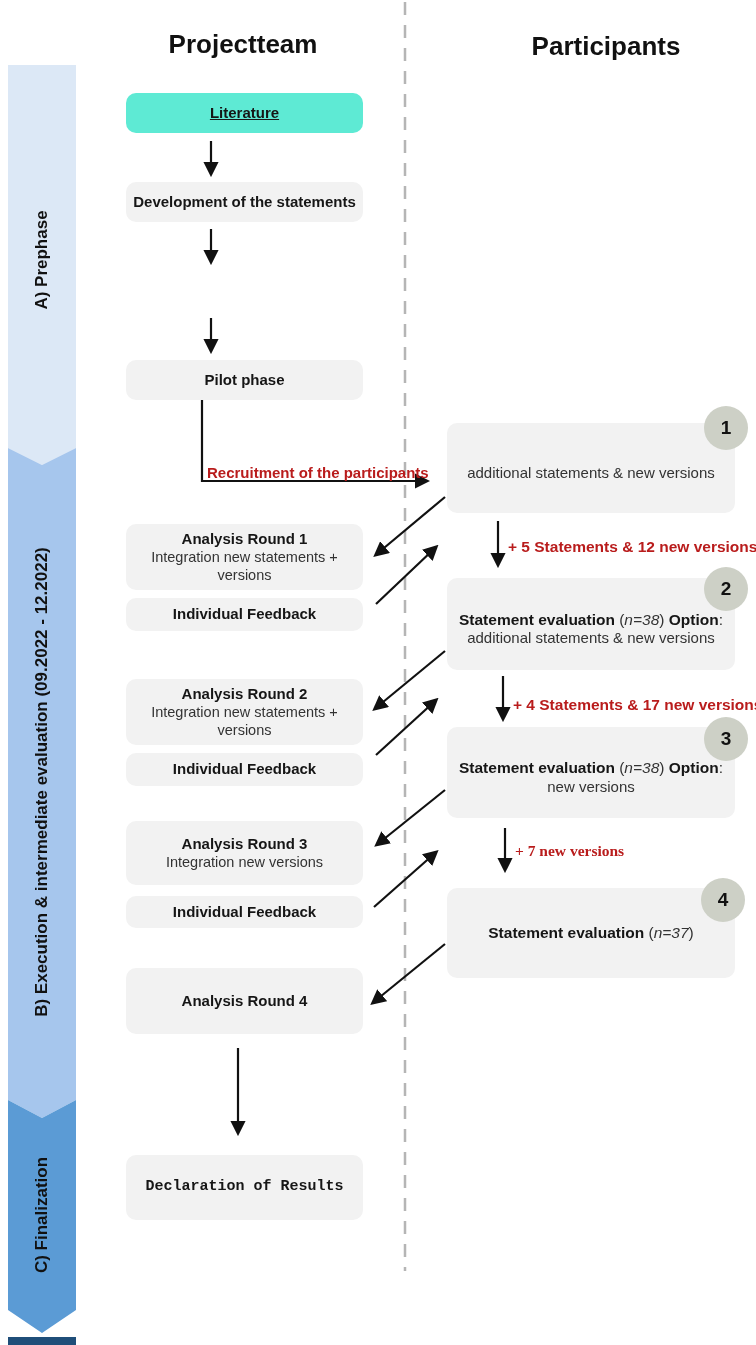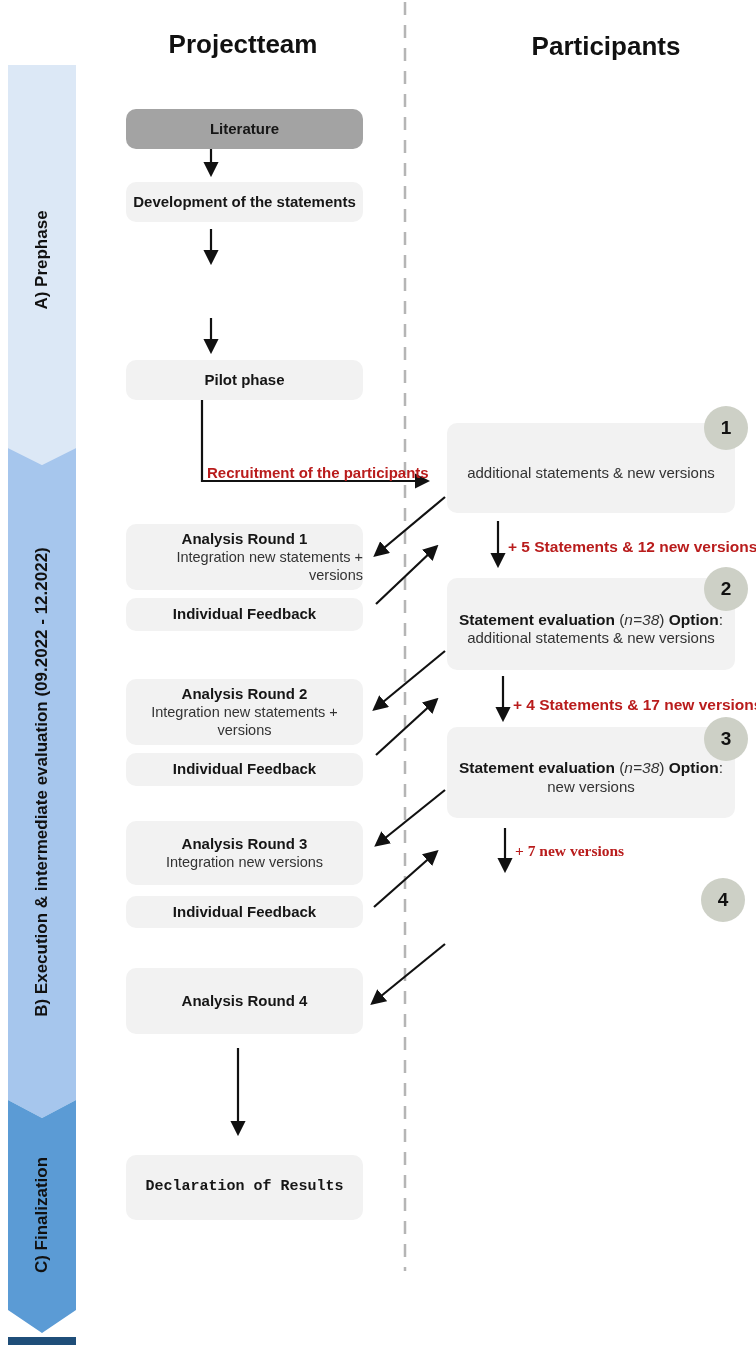--- a/index.html
+++ b/index.html
@@ -77,33 +77,33 @@
     <line x1="238" y1="1048" x2="238" y2="1130" stroke="#111" stroke-width="2.2" marker-end="url(#ah)"></line>
   </svg>
 
   <div class="col-header" style="left:243px;top:44px;">Projectteam</div>
   <div class="col-header" style="left:606px;top:46px;">Participants</div>
 
   <div class="phase-label" style="left:42px;top:260px;">A) Prephase</div>
   <div class="phase-label" style="left:42px;top:782px;">B) Execution &amp; intermediate evaluation (09.2022 - 12.2022)</div>
   <div class="phase-label" style="left:42px;top:1215px;">C) Finalization</div>
 
-  <div class="box" style="left: 126px; top: 109px; width: 237px; height: 40px; background: #a3a3a3;">
+  <div class="box" style="left: 126px; top: 93px; width: 237px; height: 40px; background: #5eead4; text-decoration: underline;">
     <div class="box-title">Literature</div>
   </div>
   <div class="box" style="left: 126px; top: 182px; width: 237px; height: 40px; background: rgb(242, 242, 242);">
     <div class="box-title">Development of the statements</div>
   </div>
   <div class="box" style="left: 126px; top: 360px; width: 237px; height: 40px; background: rgb(242, 242, 242);">
     <div class="box-title">Pilot phase</div>
   </div>
 
   <div class="annotation" style="left:207px;top:456px;font-size:15px;">Recruitment of the participants</div>
 
-  <div class="box" style="left: 126px; top: 524px; width: 237px; height: 66px; background: rgb(242, 242, 242); text-align: right;">
+  <div class="box" style="left: 126px; top: 524px; width: 237px; height: 66px; background: rgb(242, 242, 242);">
     <div class="box-title">Analysis Round 1</div>
     <div class="box-sub">Integration new statements + versions</div>
   </div>
   <div class="box" style="left: 126px; top: 598px; width: 237px; height: 33px; background: rgb(242, 242, 242);">
     <div class="box-title">Individual Feedback</div>
   </div>
 
   <div class="box" style="left: 126px; top: 679px; width: 237px; height: 66px; background: rgb(242, 242, 242);">
     <div class="box-title">Analysis Round 2</div>
     <div class="box-sub">Integration new statements + versions</div>
@@ -133,20 +133,24 @@
     <div class="line2">additional statements &amp; new versions</div>
   </div>
   <div class="box rbox" style="left: 447px; top: 578px; width: 288px; height: 92px; padding-top: 10px; box-sizing: border-box; background: rgb(242, 242, 242);">
     <div class="line1"><b>Statement evaluation</b><span> (</span><i>n=38</i><span>) </span><b>Option</b><span>:</span></div>
     <div class="line2">additional statements &amp; new versions</div>
   </div>
   <div class="box rbox" style="left: 447px; top: 727px; width: 288px; height: 91px; padding-top: 10px; box-sizing: border-box; background: rgb(242, 242, 242);">
     <div class="line1"><b>Statement evaluation</b><span> (</span><i>n=38</i><span>) </span><b>Option</b><span>:</span></div>
     <div class="line2">new versions</div>
   </div>
+  <div class="box rbox" style="left: 447px; top: 888px; width: 288px; height: 90px; box-sizing: border-box; background: rgb(242, 242, 242);">
+    <div class="line1"><b>Statement evaluation</b><span> (</span><i>n=37</i><span>)</span><b></b><span></span></div>
+
+  </div>
 
   <div class="badge" style="left: 704px; top: 406px; background: rgb(205, 208, 198);">1</div>
   <div class="badge" style="left: 704px; top: 567px; background: rgb(205, 208, 198);">2</div>
   <div class="badge" style="left: 704px; top: 717px; background: rgb(205, 208, 198);">3</div>
   <div class="badge" style="left: 701px; top: 878px; background: rgb(205, 208, 198);">4</div>
 
   <div class="annotation" style="left:508px;top:530px;">+ 5 Statements &amp; 12 new versions</div>
   <div class="annotation" style="left:513px;top:688px;">+ 4 Statements &amp; 17 new versions</div>
   <div class="annotation" style="left:515px;top:834px;font-family:Liberation Serif, serif;">+ 7 new versions</div>
 

